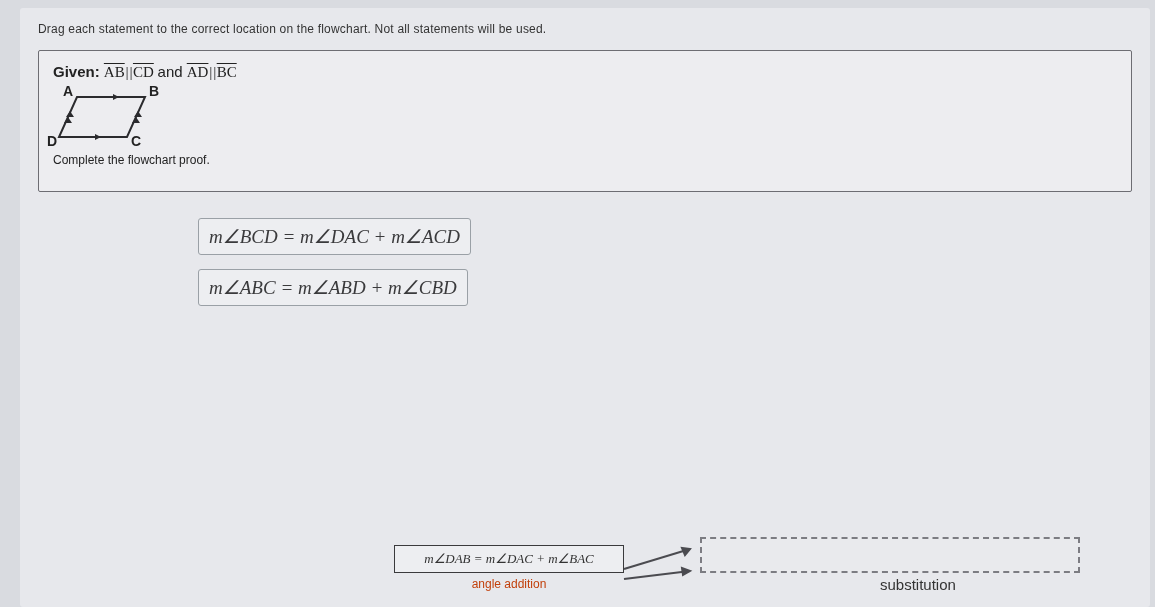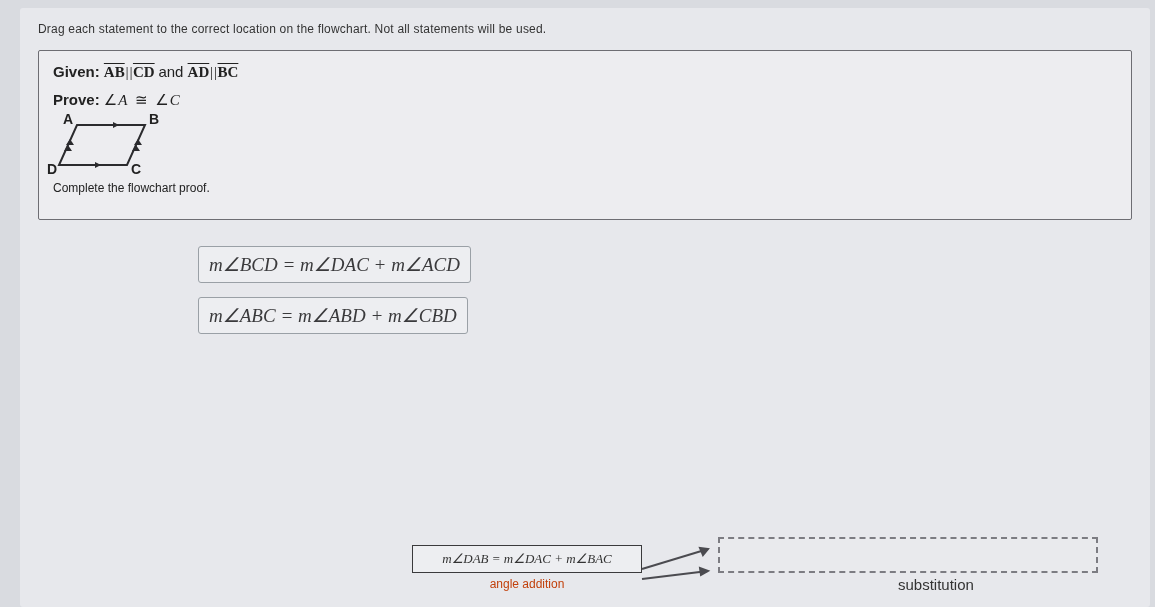--- a/index.html
+++ b/index.html
@@ -29,21 +29,21 @@
     padding: 12px 14px 14px;
     border-radius: 2px;
     margin-bottom: 26px;
   }
   .given-box p {
     font-size: 15px;
     margin-bottom: 10px;
     color: #222;
   }
   .math { font-family: 'Times New Roman', serif; font-style: italic; }
-  .overline { text-decoration: overline; font-style: normal; font-weight: bold; }
+  .overline { text-decoration: overline; font-style: normal; font-weight: normal; }
   .angle::before { content: "\2220"; font-style: normal; padding-right: 1px; }
   .cong::before { content: "\2245"; font-style: normal; padding: 0 4px; }
 
   .parallelogram {
     width: 96px; height: 52px;
     position: relative;
     margin: 4px 0 10px 6px;
   }
   .parallelogram svg { overflow: visible; }
   .plabel {
@@ -71,21 +71,21 @@
     font-size: 19px;
     font-family: 'Times New Roman', serif;
     font-style: italic;
     color: #3a3a3c;
     white-space: nowrap;
     cursor: grab;
   }
 
   .flow-area {
     position: absolute;
-    left: 18px; right: 0; bottom: 0; height: 80px;
+    left: 0; right: 0; bottom: 0; height: 80px;
   }
   .flow-start {
     position: absolute;
     left: 374px;
     bottom: 16px;
     width: 230px;
     text-align: center;
   }
   .flow-start .mini-tile {
     border: 1px solid #3a3a3c;
@@ -139,28 +139,20 @@
     <p>
       <b>Given:</b>
       <span class="math">
         <span class="overline">AB</span><span>||</span><span class="overline">CD</span>
       </span>
       <span> and </span>
       <span class="math">
         <span class="overline">AD</span><span>||</span><span class="overline">BC</span>
       </span>
     </p>
-    <p>
-      <b>Prove:</b>
-      <span class="math">
-        <span class="angle">A</span>
-        <span class="cong"></span>
-        <span class="angle">C</span>
-      </span>
-    </p>
 
     <div class="parallelogram">
       <svg width="96" height="52">
         <polygon points="18,6 86,6 68,46 0,46" fill="none" stroke="#2b2b2e" stroke-width="2"></polygon>
 
         <line x1="44" y1="6" x2="60" y2="6" stroke="#2b2b2e" stroke-width="2"></line>
         <polygon points="60,6 54,3 54,9" fill="#2b2b2e"></polygon>
 
         <line x1="26" y1="46" x2="42" y2="46" stroke="#2b2b2e" stroke-width="2"></line>
         <polygon points="42,46 36,43 36,49" fill="#2b2b2e"></polygon>

